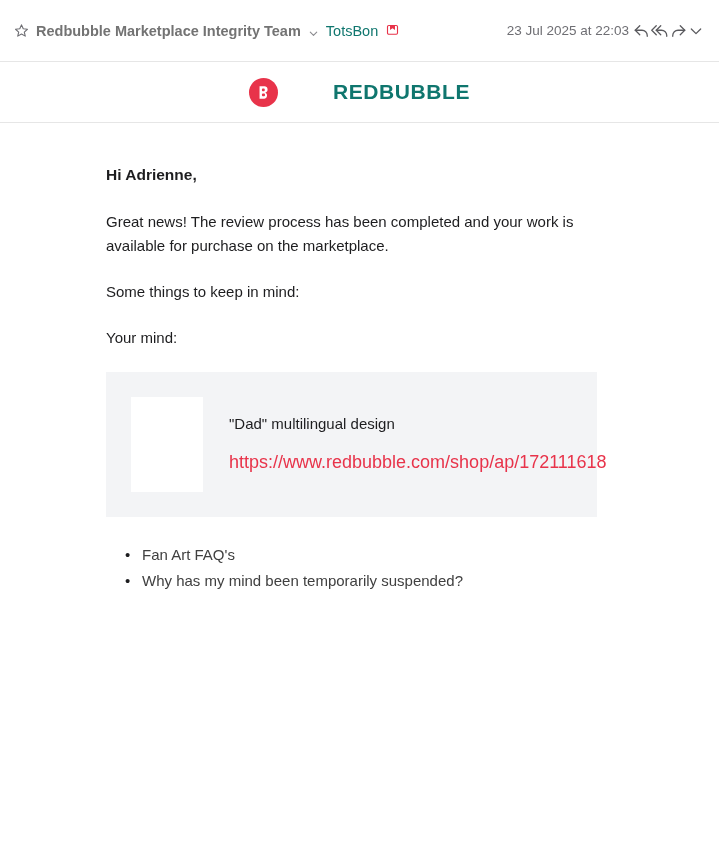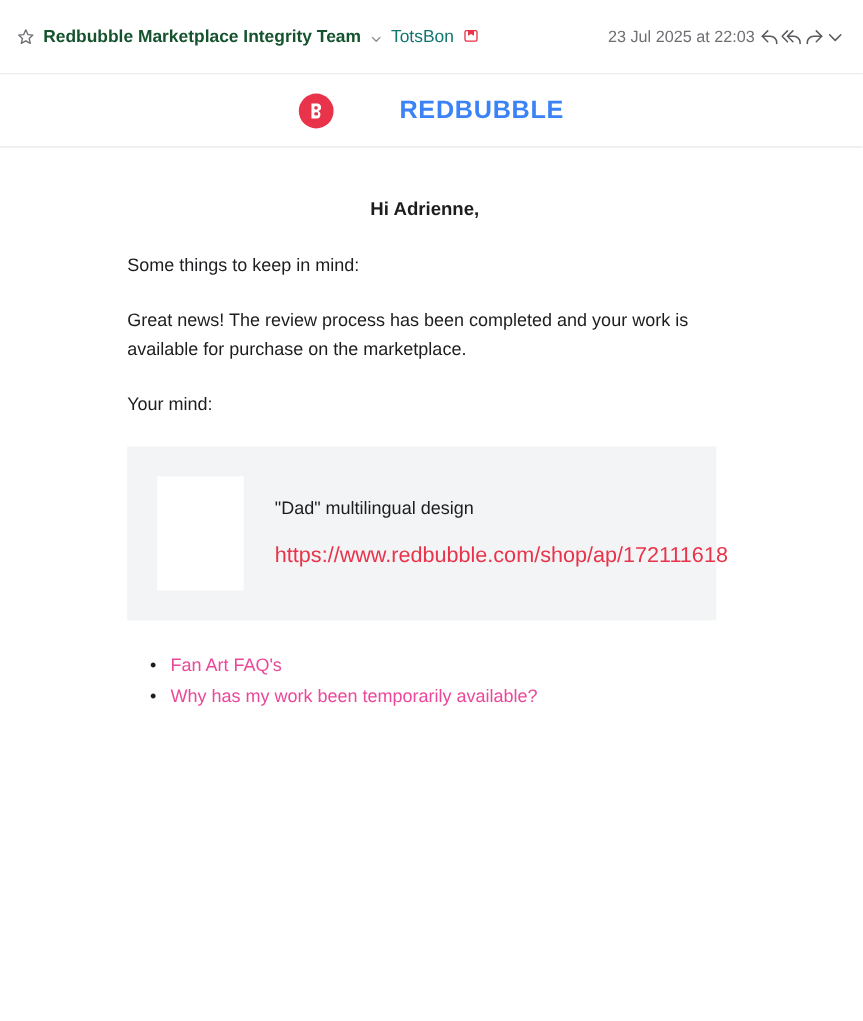--- a/index.html
+++ b/index.html
@@ -31,21 +31,21 @@
   }
   .star-icon {
     width: 15px; height: 15px;
     flex: 0 0 auto;
     color: #6e6e73;
     display: inline-flex;
     align-items: center;
     justify-content: center;
   }
   .sender {
-    color: #14532d;
+    color: #737373;
     font-size: 14.5px;
     font-weight: bold;
     white-space: nowrap;
     overflow: hidden;
     text-overflow: ellipsis;
   }
   .chevron-small {
     width: 11px; height: 11px;
     color: #8a8a8e;
     flex: 0 0 auto;
@@ -101,21 +101,21 @@
   .brand-mark {
     width: 29px; height: 29px;
     border-radius: 50%;
     background: #e8334a;
     display: flex;
     align-items: center;
     justify-content: center;
   }
   .brand-mark svg { display: block; }
   .brand-word {
-    color: #3b82f6;
+    color: #0f766e;
     font-size: 21px;
     font-weight: bold;
     letter-spacing: 0.6px;
     margin-left: 44px;
   }
 
   
   .body-wrap {
     padding: 28px 0 0 0;
   }
@@ -123,21 +123,20 @@
     width: 496px;
     margin: 0 auto 0 106px;
     color: #1d1d1f;
     font-size: 15px;
     line-height: 1.6;
   }
   .greeting {
     font-weight: bold;
     font-size: 15.5px;
     margin: 12px 0 22px 0;
-    text-align: center;
   }
   .para {
     margin: 0 0 22px 0;
   }
   ul.bullets {
     margin: 0 0 22px 0;
     padding-left: 36px;
     list-style: none;
   }
   ul.bullets li {
@@ -163,21 +162,21 @@
   }
   ul.links li::before {
     content: "\2022";
     position: absolute;
     left: -17px;
     top: 0;
     color: #1d1d1f;
     font-size: 15px;
   }
   a.redlink {
-    color: #ec4899;
+    color: #404040;
     text-decoration: none;
     margin-top: 40px;
   }
   .work-card {
     background: #f3f4f6;
     width: 491px;
     margin: 0 0 26px 0;
     padding: 25px;
     display: flex;
     align-items: center;
@@ -269,37 +268,37 @@
     </span>
     <span class="brand-word">REDBUBBLE</span>
   </div>
 </div>
 
 <div class="body-wrap">
   <div class="body">
 
     <p class="greeting">Hi Adrienne,</p>
 
+    <p class="para">Great news! The review process has been completed and your work is available for purchase on the marketplace.</p>
+
     <p class="para">Some things to keep in mind:</p>
-
-    <p class="para">Great news! The review process has been completed and your work is available for purchase on the marketplace.</p>
 
 
     <p class="para">Your mind:</p>
 
     <div class="work-card">
       <div class="work-thumb"></div>
       <div class="work-info">
         <span class="work-title">"Dad" multilingual design</span>
         <a class="work-url" href="#">https://www.redbubble.com/shop/ap/172111618</a>
       </div>
     </div>
 
 
     <ul class="links">
       <li><a class="redlink" href="#">Fan Art FAQ's</a></li>
-      <li><a class="redlink" href="#">Why has my work been temporarily available?</a></li>
+      <li><a class="redlink" href="#">Why has my mind been temporarily suspended?</a></li>
     </ul>
 
     <div class="spacer-lg"></div>
 
   </div>
 </div>
 
 </body></html>

